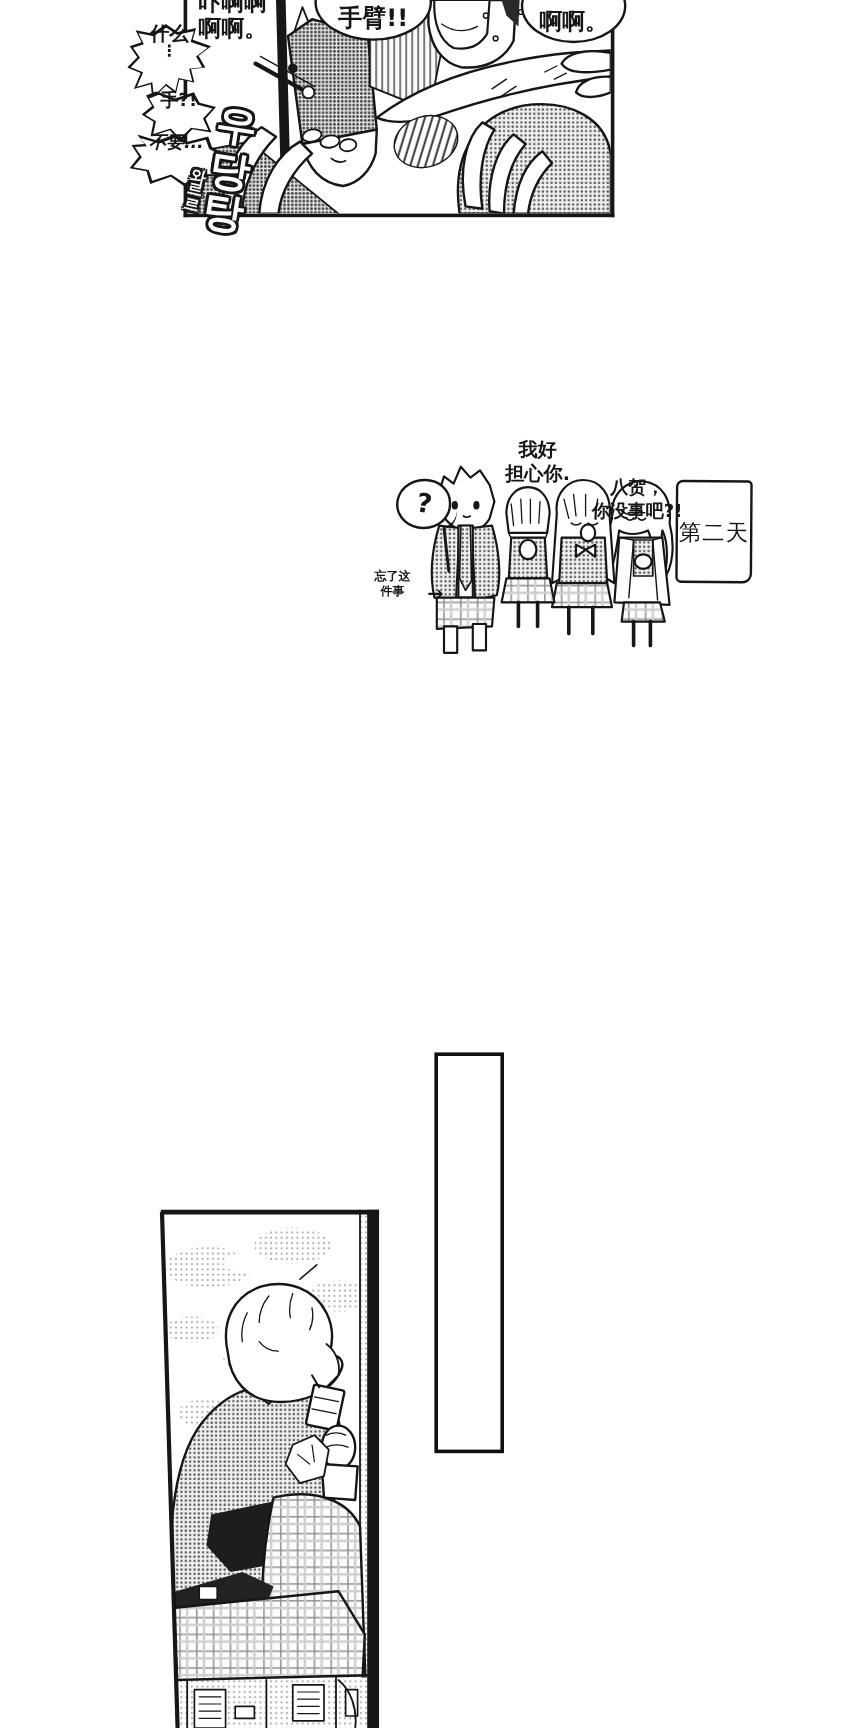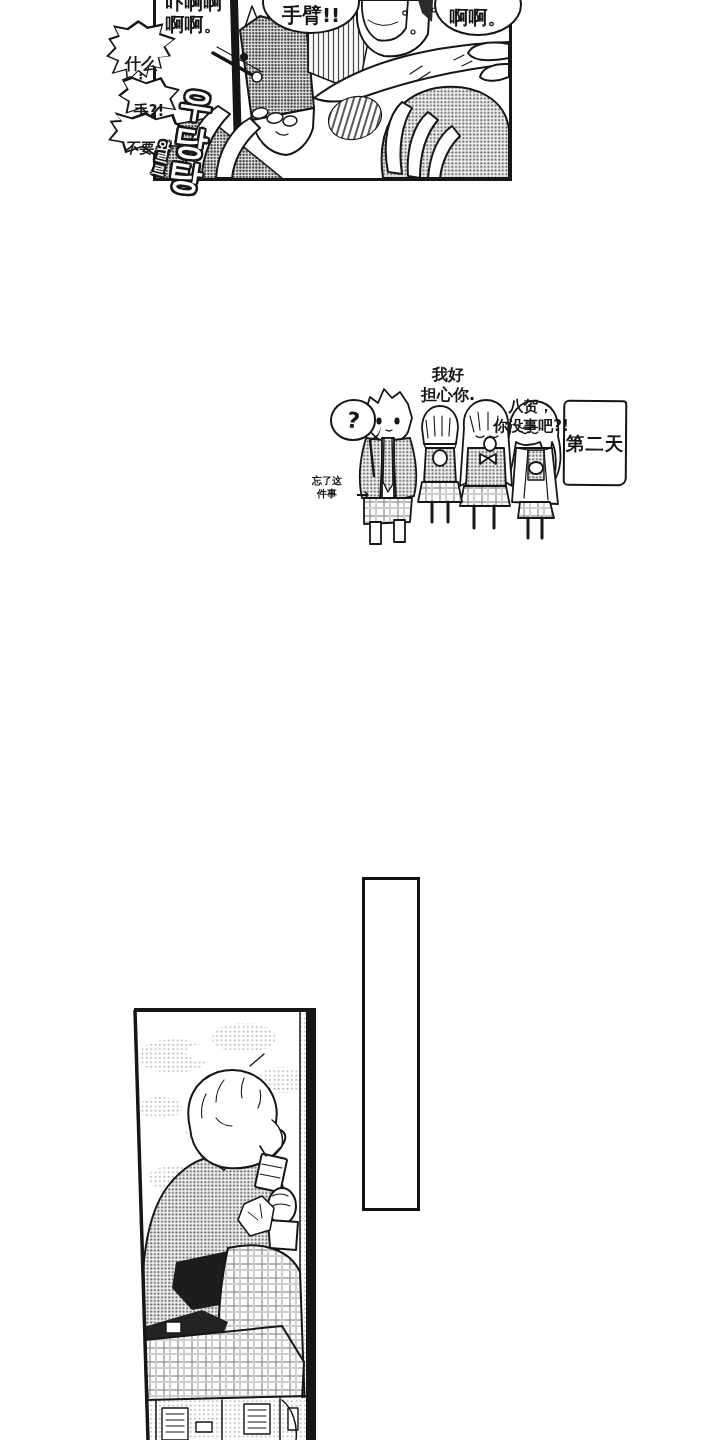--- a/index.html
+++ b/index.html
@@ -20,21 +20,21 @@
   .vert{writing-mode:vertical-rl;text-orientation:upright;}
   
   .bubble-e{position:absolute;background:#fff;border:2px solid #161616;border-radius:50%;z-index:3;}
   .bubble-e .bt{position:absolute;left:0;right:0;bottom:3px;text-align:center;font-weight:600;}
   
   .spike{position:absolute;z-index:4;}
   .spike .o,.spike .i{position:absolute;clip-path:var(--pts);}
   .spike .o{inset:0;background:#161616;}
   .spike .i{inset:3px;background:#fff;}
   .spike .txt{position:absolute;inset:0;display:flex;flex-direction:column;align-items:center;
-              justify-content:flex-end;font-weight:600;line-height:1.05;}
+              justify-content:flex-start;font-weight:600;line-height:1.05;}
   
   .qbubble{position:absolute;left:330px;top:399px;width:42px;height:38px;border:2px solid #161616;
            border-radius:52% 48% 50% 50%;background:#fff;z-index:3;display:flex;align-items:center;justify-content:center;}
   .qbubble .tail{position:absolute;right:-8px;bottom:0px;width:13px;height:12px;
                  border-bottom:2px solid #161616;border-radius:0 0 14px 0;transform:rotate(-18deg);}
   
   .day-box{position:absolute;left:563px;top:400px;width:64px;height:86px;box-sizing:border-box;
            border:2.5px solid #161616;border-radius:6px 4px 8px 5px;background:#fff;
            transform:rotate(.4deg);display:flex;align-items:center;justify-content:center;z-index:2;}
   .z5{z-index:5;} .z6{z-index:6;}
@@ -245,21 +245,21 @@
     <span class="tail"></span>
   </div>
 
   <div class="t ctr z6" style="left:296px;top:474px;width:62px;font-size:10px;line-height:1.3;">
     <div>忘了这</div>
     <div>件事</div>
   </div>
   <div class="t z6" style="left:356px;top:486px;font-size:16px;">→</div>
 
   <div class="day-box">
-    <span style="font-size:18.5px;font-weight:700;letter-spacing:1px;">第二天</span>
+    <span style="font-size:18.5px;font-weight:400;letter-spacing:1px;">第二天</span>
   </div>
 
   <div class="abs empty-box"></div>
 
   <div class="abs bottom-panel">
     <svg width="184" height="432" viewBox="0 0 184 432">
       <defs>
           <clipPath id="bpClip">
             <polygon points="3,0 181,0 181,432 16,432"></polygon>
           </clipPath>

